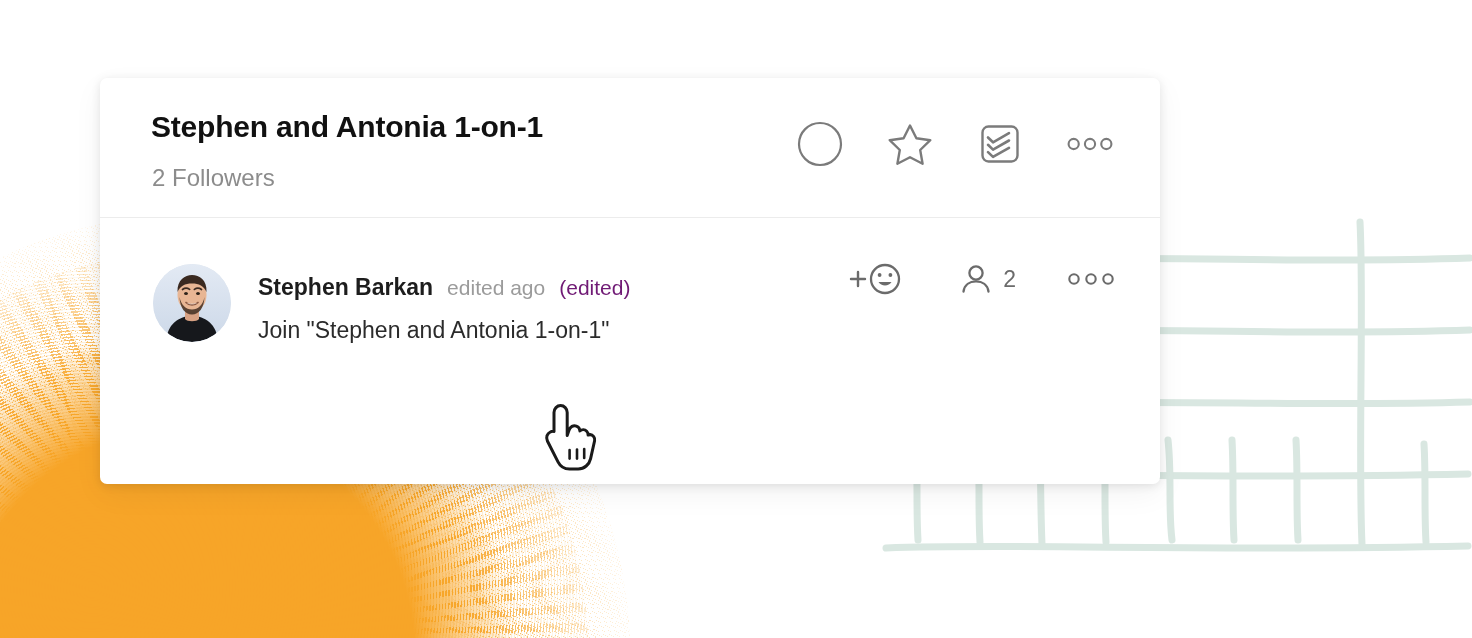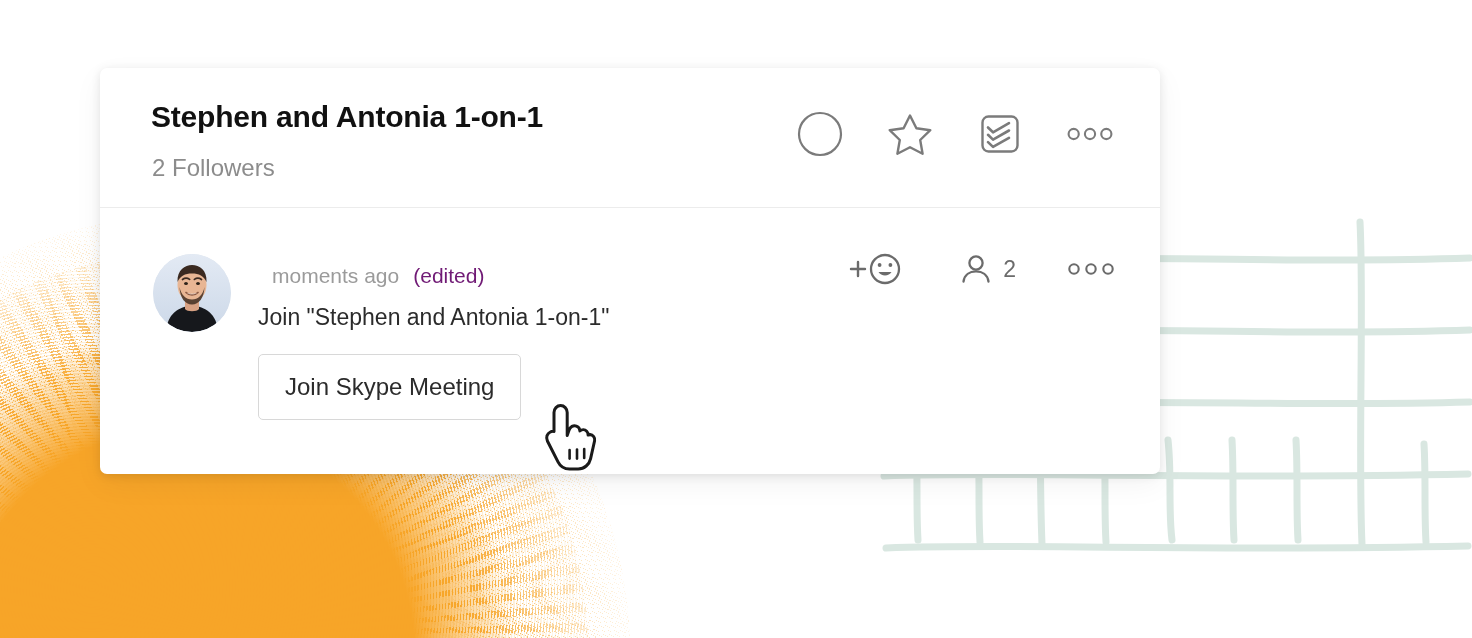--- a/index.html
+++ b/index.html
@@ -80,21 +80,21 @@
     right: 0;
     bottom: 0;
     width: 600px;
     height: 430px;
   }
 
   
   #card {
     position: absolute;
     left: 100px;
-    top: 68px;
+    top: 78px;
     width: 1060px;
     height: 406px;
     background: #ffffff;
     border-radius: 7px;
     box-shadow: 0 2px 10px rgba(0,0,0,0.10), 0 10px 30px rgba(0,0,0,0.05);
     z-index: 2;
     overflow: hidden;
   }
 
   .card-header {
@@ -336,25 +336,25 @@
           <path d="M41.4 25.4 C 43.3 24.1, 46.5 24.1, 48.5 25.5" stroke="#3a2a21" stroke-width="1.7" fill="none" stroke-linecap="round"></path>
 
           <path d="M33 38.5 C 36 41.6, 42 41.6, 45 38.5" stroke="#8c5a43" stroke-width="1.7" fill="none" stroke-linecap="round"></path>
           <path d="M33.6 38.9 C 36.3 40.8, 41.7 40.8, 44.4 38.9 C 41.8 39.9, 36.2 39.9, 33.6 38.9 Z" fill="#ffffff"></path>
         </g>
       </svg>
     </div>
 
     <div class="msg-body">
       <div class="msg-meta">
-        <span class="time">moments ago</span>
+        <span class="author">Stephen Barkan</span>
+        <span class="time">edited ago</span>
         <span class="edited">(edited)</span>
       </div>
       <div class="msg-text">Join "Stephen and Antonia 1-on-1"</div>
-      <button class="join-button">Join Skype Meeting</button>
     </div>
 
     <div class="msg-actions">
 
       <div class="msg-action">
         <svg width="62" height="34" viewBox="0 0 62 34">
           <path d="M4 17 L18 17 M11 10 L11 24" stroke="#6b6b6b" stroke-width="2.4" stroke-linecap="round"></path>
           <circle cx="38" cy="17" r="14" fill="none" stroke="#6b6b6b" stroke-width="2.3"></circle>
           <circle cx="32.6" cy="13" r="1.9" fill="#6b6b6b"></circle>
           <circle cx="43.4" cy="13" r="1.9" fill="#6b6b6b"></circle>

